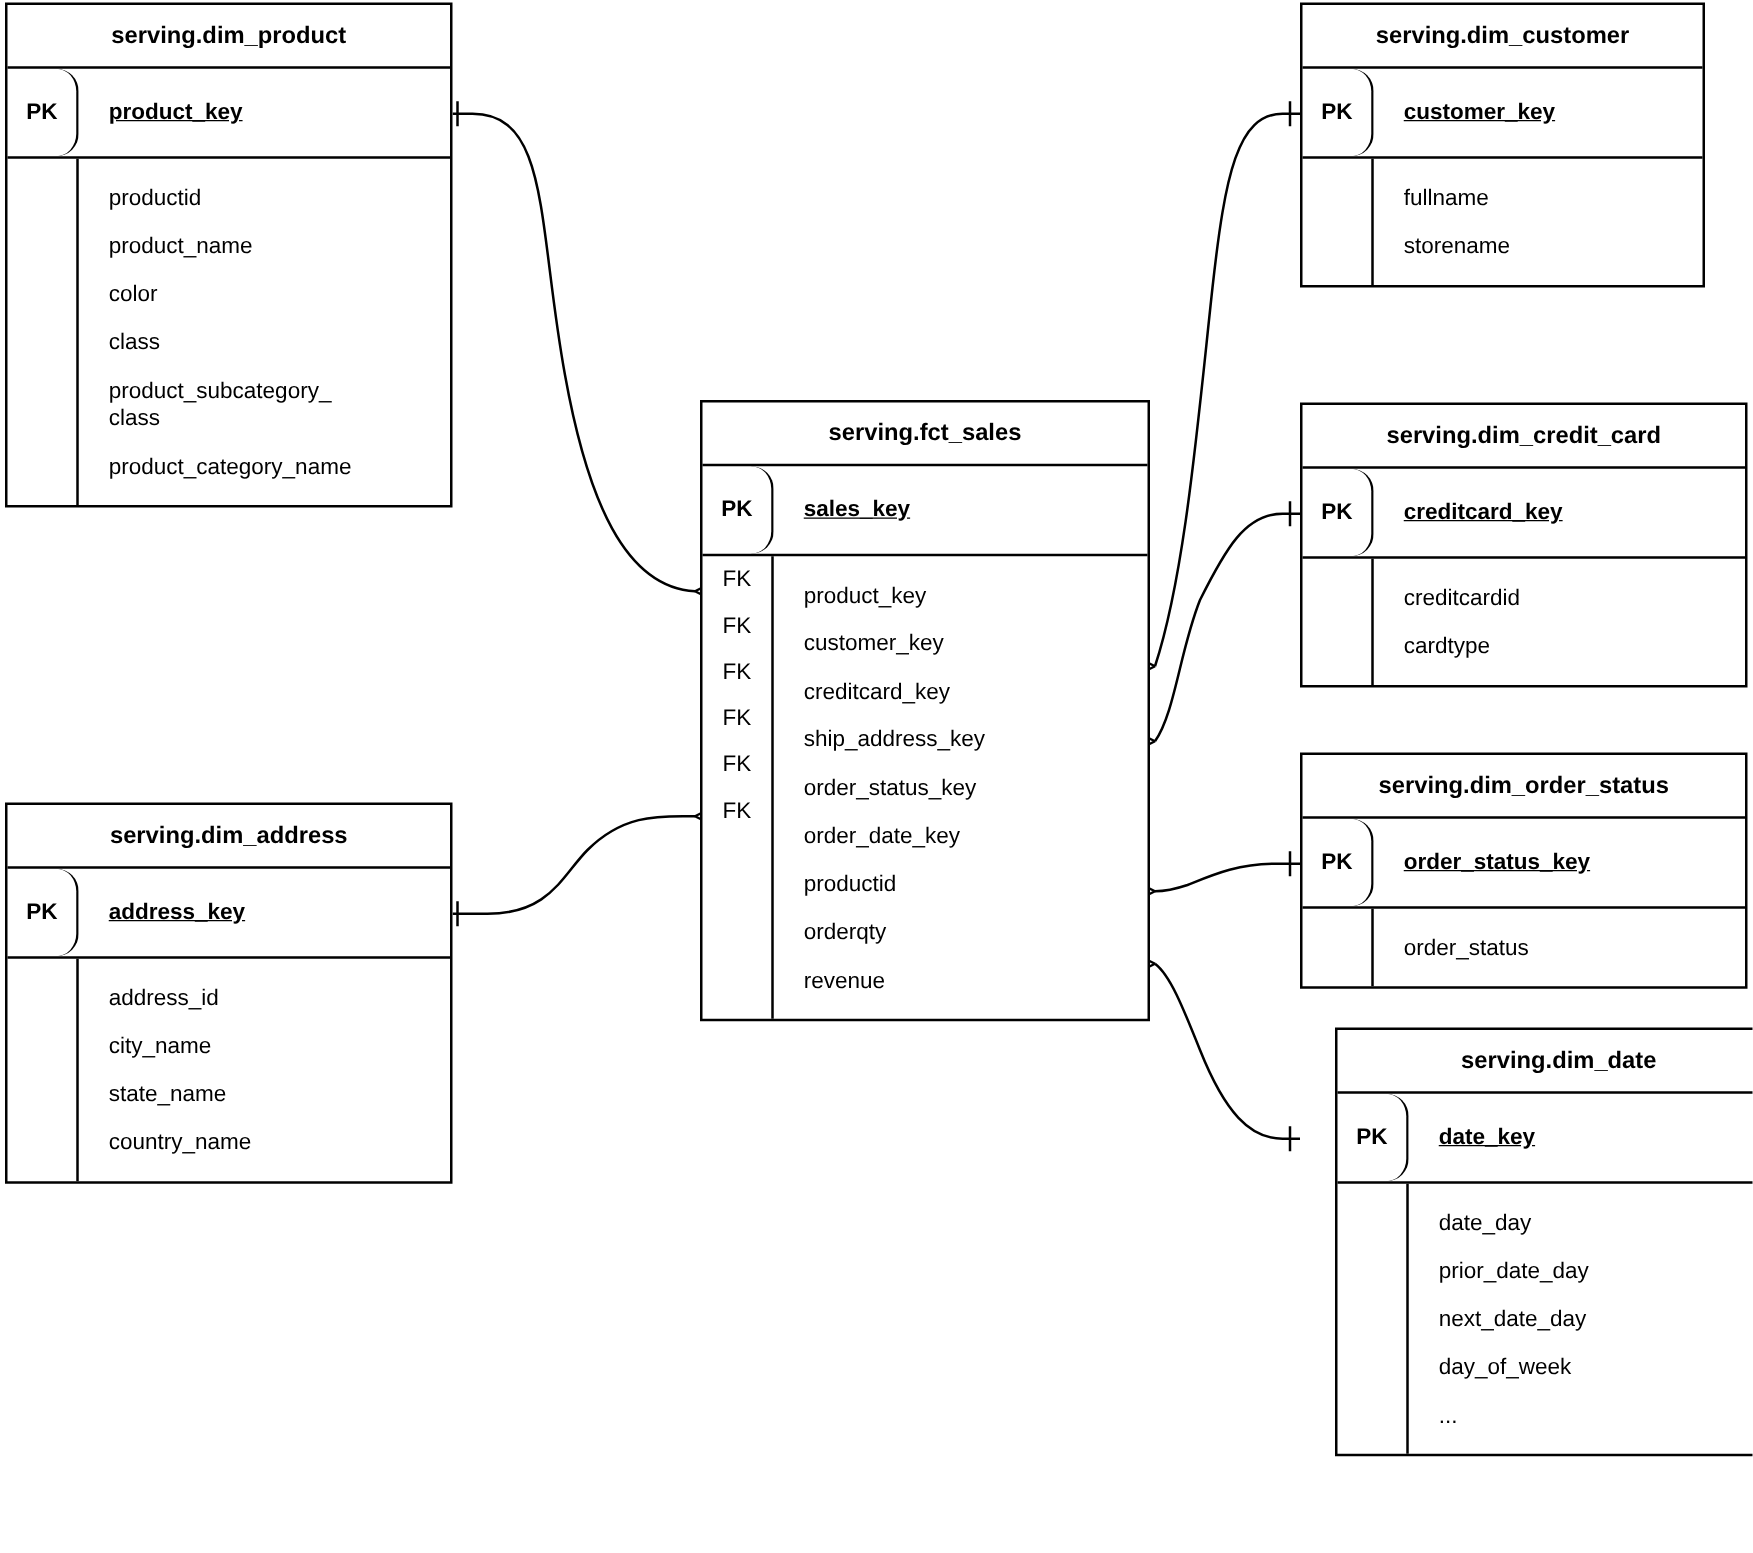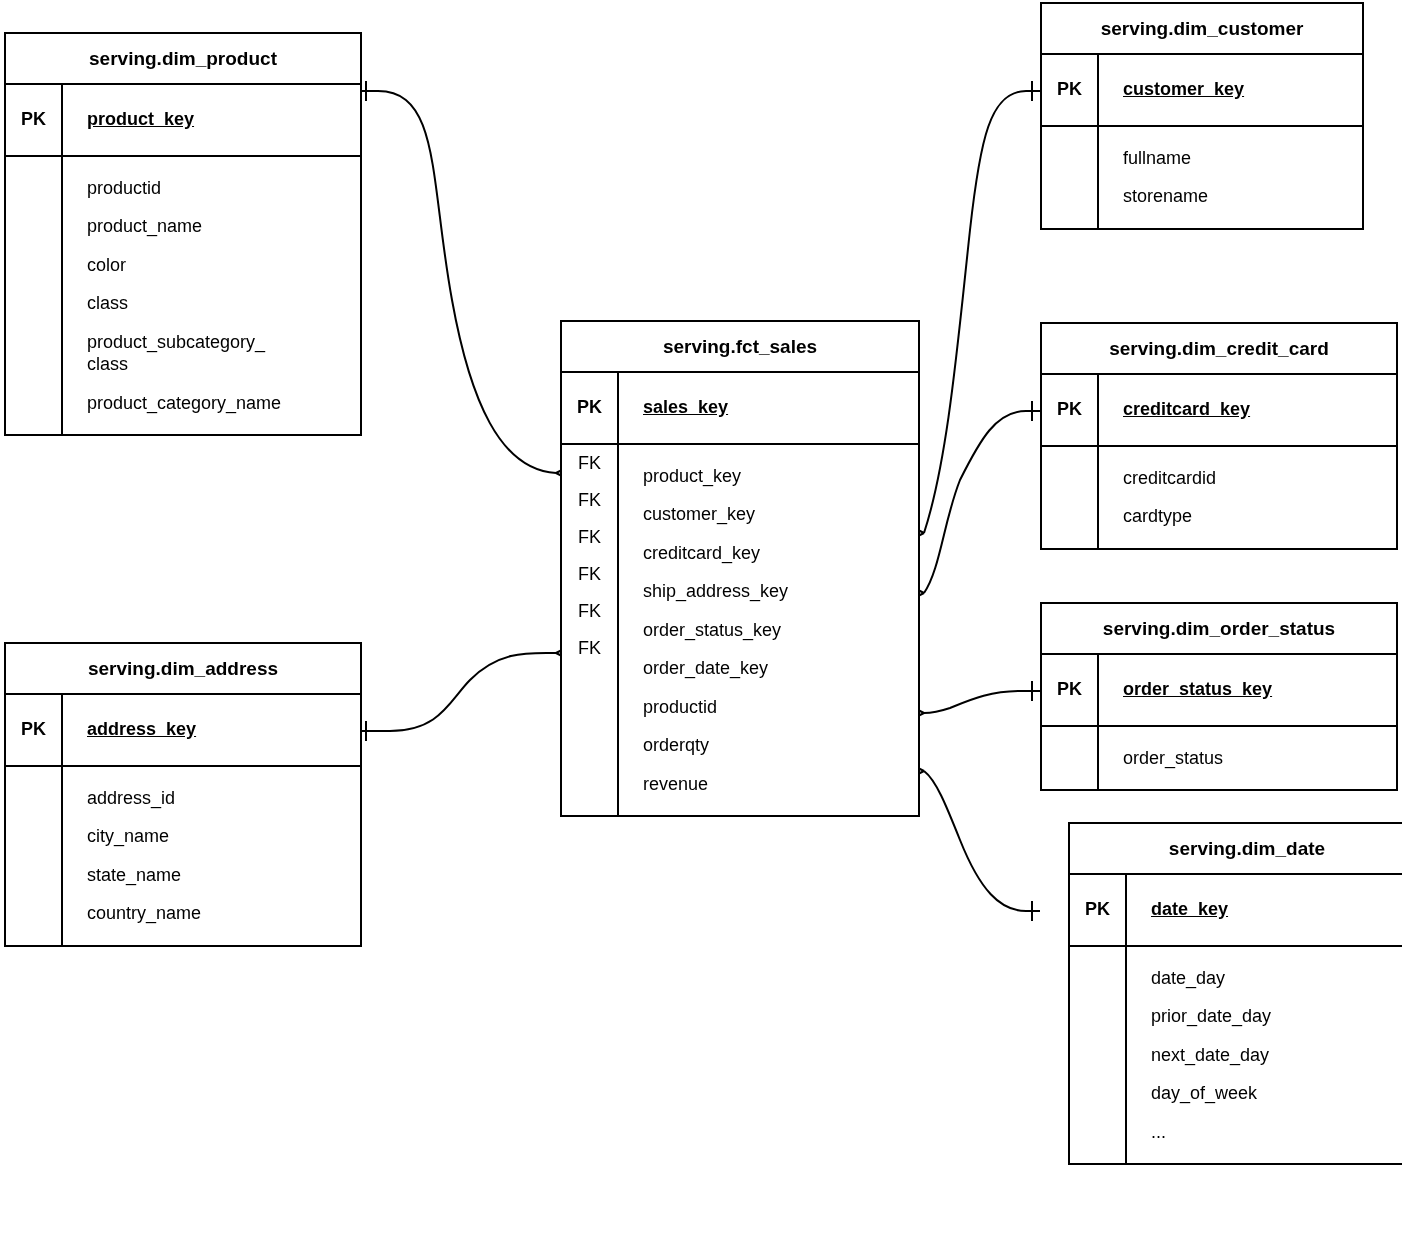--- a/index.html
+++ b/index.html
@@ -47,20 +47,21 @@
     border-right: 2px solid #000000;
     box-sizing: border-box;
     font-size: 18px;
     display: flex;
     align-items: center;
     justify-content: center;
     padding: 0;
   }
   .key-cell.pk {
     font-weight: bold;
+    border-radius: 18px;
   }
   .attrs {
     flex: 1;
     box-sizing: border-box;
     padding: 12px;
   }
   .attr {
     font-size: 18px;
     padding: 8px 10px 8px 12px;
     line-height: 1.25;
@@ -149,21 +150,21 @@
     </g>
 
     <g>
       <path d="M1040,911 L1026,911 C1000,911 980,890 960,840 C946,805 936,780 924,771"></path>
       <line x1="1032" y1="901" x2="1032" y2="921"></line>
       <line x1="924" y1="771" x2="908" y2="763"></line>
       <line x1="924" y1="771" x2="908" y2="779"></line>
     </g>
   </svg>
 
-  <div class="entity" style="left:4px; top:2px; width:358px;margin-top:30px;">
+  <div class="entity" style="left:4px; top:2px; width:358px;">
     <div class="entity-title">serving.dim_product</div>
     <div class="row pk-row">
       <div class="key-cell pk">PK</div>
       <div class="attrs">
         <div class="attr pk-name">product_key</div>
       </div>
     </div>
     <div class="body-block">
       <div class="fk-col"></div>
       <div class="attrs">

